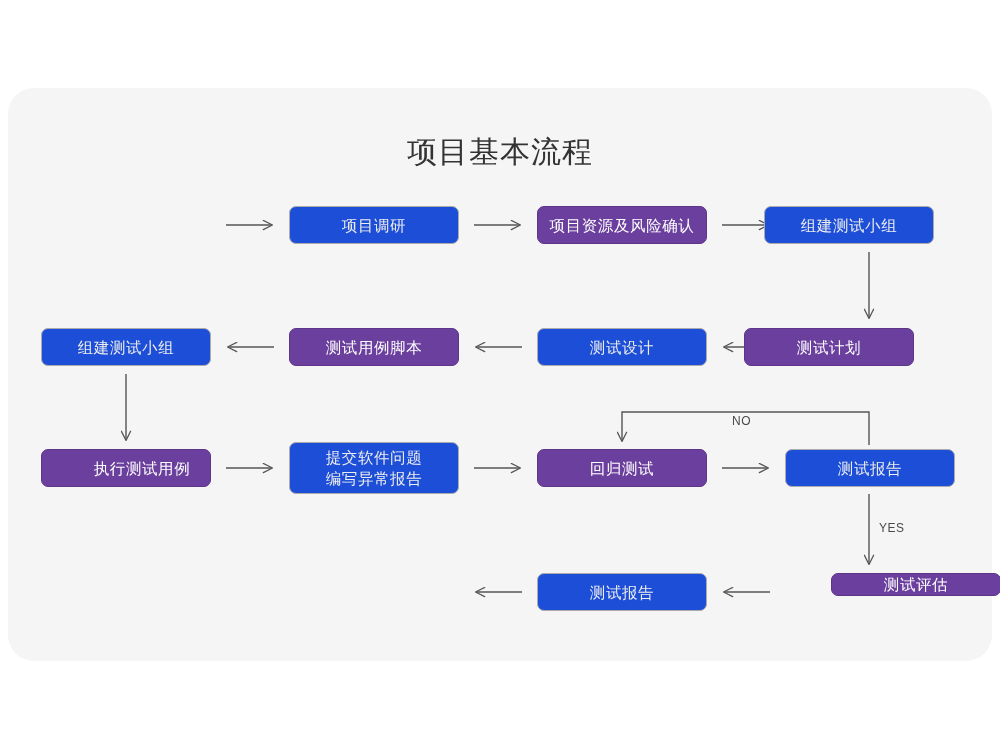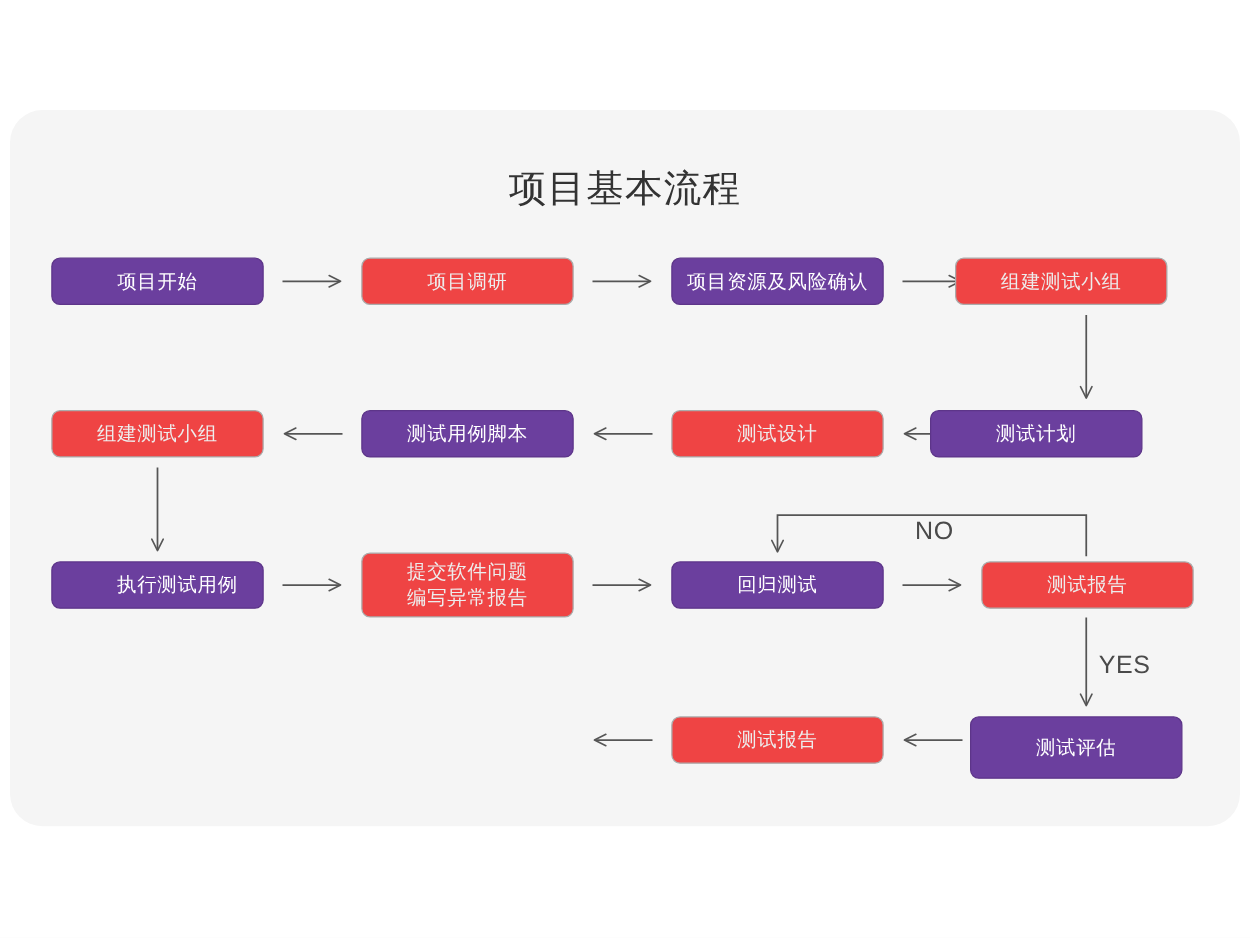--- a/index.html
+++ b/index.html
@@ -65,28 +65,28 @@
     user-select: none;
   }
 
   .node.purple {
     background: #6b3f9e;
     border: 1px solid #5d3589;
     color: #ffffff;
   }
 
   .node.gray {
-    background: #ef4444;
+    background: #1d4ed8;
     border: 1px solid #ababab;
     color: #ededed;
   }
 
   .edge-label {
     position: absolute;
-    font-size: 20px;
+    font-size: 12px;
     color: #4a4a4a;
     letter-spacing: 0.5px;
     user-select: none;
   }
 </style>
 </head>
 <body>
 
 <div id="canvas">
 
@@ -121,21 +121,20 @@
 
       <path d="M 869 445 L 869 412 L 622 412 L 622 441" marker-end="url(#ah)"></path>
 
       <line x1="869" y1="494" x2="869" y2="564" marker-end="url(#ah)"></line>
 
       <line x1="770" y1="592" x2="724" y2="592" marker-end="url(#ah)"></line>
       <line x1="522" y1="592" x2="476" y2="592" marker-end="url(#ah)"></line>
     </g>
   </svg>
 
-  <div class="node purple" style="left:41px; top:206px; width:170px; height:38px;">项目开始</div>
 
   <div class="node gray" style="left:289px; top:206px; width:170px; height:38px;">项目调研</div>
 
   <div class="node purple" style="left:537px; top:206px; width:170px; height:38px;">项目资源及风险确认</div>
 
   <div class="node gray" style="left:764px; top:206px; width:170px; height:38px;">组建测试小组</div>
 
   <div class="node gray" style="left:41px; top:328px; width:170px; height:38px;">组建测试小组</div>
 
   <div class="node purple" style="left:289px; top:328px; width:170px; height:38px;">测试用例脚本</div>
@@ -149,19 +148,19 @@
   <div class="node gray" style="left:289px; top:442px; width:170px; height:52px;">提交软件问题
 编写异常报告</div>
 
   <div class="node purple" style="left:537px; top:449px; width:170px; height:38px;">回归测试</div>
 
   <div class="node gray" style="left:785px; top:449px; width:170px; height:38px;">测试报告</div>
 
 
   <div class="node gray" style="left:537px; top:573px; width:170px; height:38px;">测试报告</div>
 
-  <div class="node purple" style="left:776px; top:573px; width:170px; height:50px;">测试评估</div>
+  <div class="node purple" style="left:831px; top:573px; width:170px; height:23px;">测试评估</div>
 
   <div class="edge-label" style="left:732px; top:414px;">NO</div>
 
   <div class="edge-label" style="left:879px; top:521px;">YES</div>
 
 </div>
 
 </body></html>

